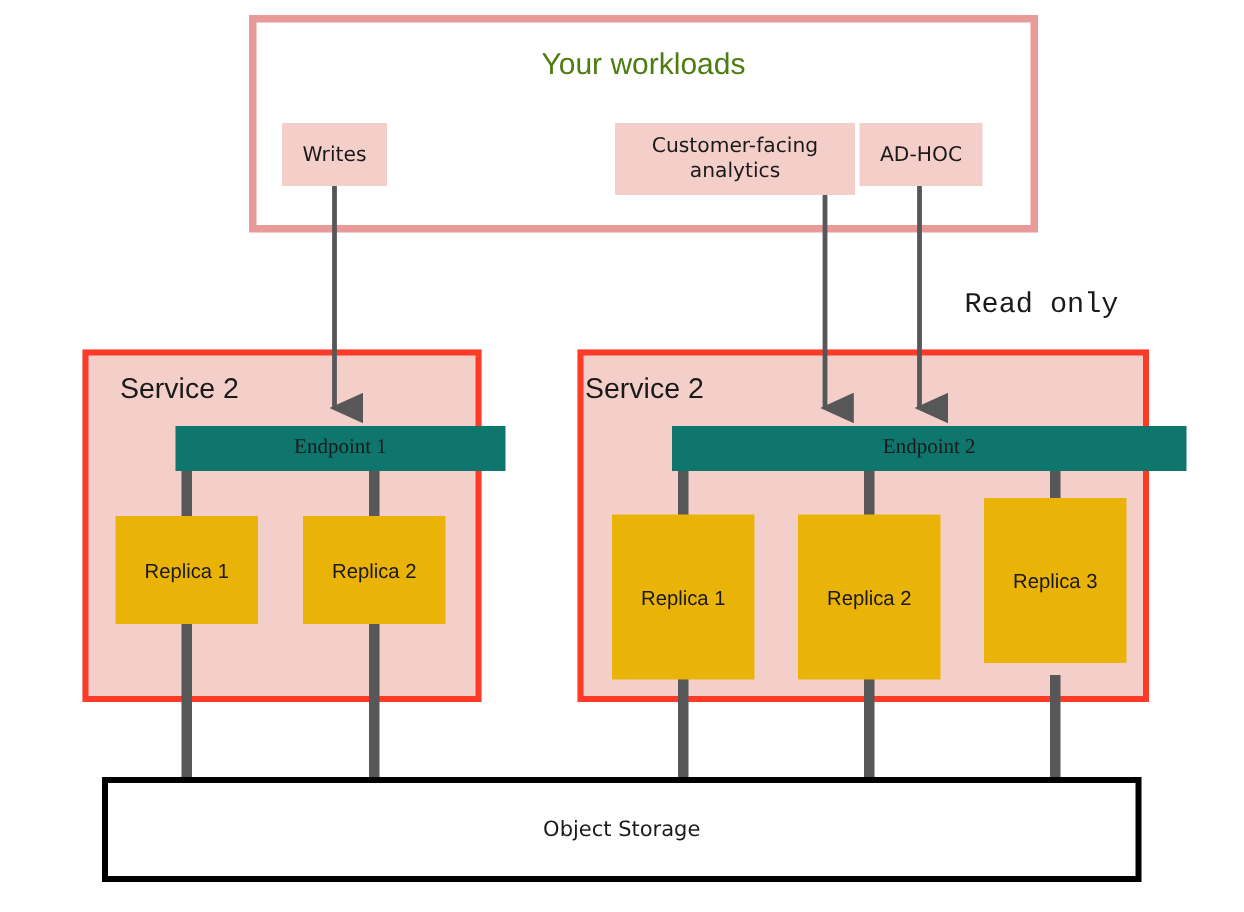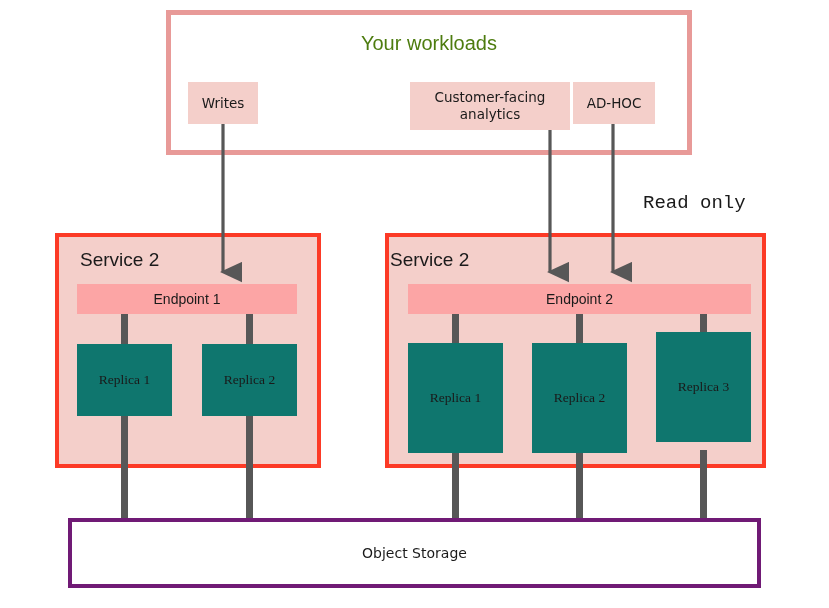--- a/index.html
+++ b/index.html
@@ -84,53 +84,54 @@
     font-family: "Liberation Sans", sans-serif;
     color: #1a1a1a;
     line-height: 24px;
     white-space: nowrap;
   }
   .svc1-label { left: 80px;  top: 248px; }
   .svc2-label { left: 390px; top: 248px; }
 
   
   .endpoint {
-    background: #fca5a5;
+    background: #0f766e;
     display: flex;
     align-items: center;
     justify-content: center;
     font-size: 14px;
-    font-family: Liberation Sans, sans-serif;
-    color: #1a1a1a;
+    font-family: Liberation Serif, serif;
+    color: #1a1a1a;
+    margin-left: 40px;
   }
   .endpoint-1 { left: 77px;  top: 284px; width: 220px; height: 30px; }
   .endpoint-2 { left: 408px; top: 284px; width: 343px; height: 30px; }
 
   
   .replica {
-    background: #0f766e;
+    background: #eab308;
     display: flex;
     align-items: center;
     justify-content: center;
     font-size: 13.5px;
-    font-family: Liberation Serif, serif;
+    font-family: Liberation Sans, sans-serif;
     color: #1a1a1a;
   }
   .rep-s1-1 { left: 77px;  top: 344px; width: 95px; height: 72px; }
   .rep-s1-2 { left: 202px; top: 344px; width: 95px; height: 72px; }
   .rep-s2-1 { left: 408px; top: 343px; width: 95px; height: 110px; }
   .rep-s2-2 { left: 532px; top: 343px; width: 95px; height: 110px; }
   .rep-s2-3 { left: 656px; top: 332px; width: 95px; height: 110px; }
 
   
   .object-storage {
     left: 68px; top: 518px;
     width: 693px; height: 70px;
     background: #ffffff;
-    border: 4px solid #701a75;
+    border: 4px solid #000000;
     display: flex;
     align-items: center;
     justify-content: center;
     font-size: 14px;
     font-family: "DejaVu Sans", sans-serif;
     color: #1a1a1a;
   }
 
   
   .connector {

